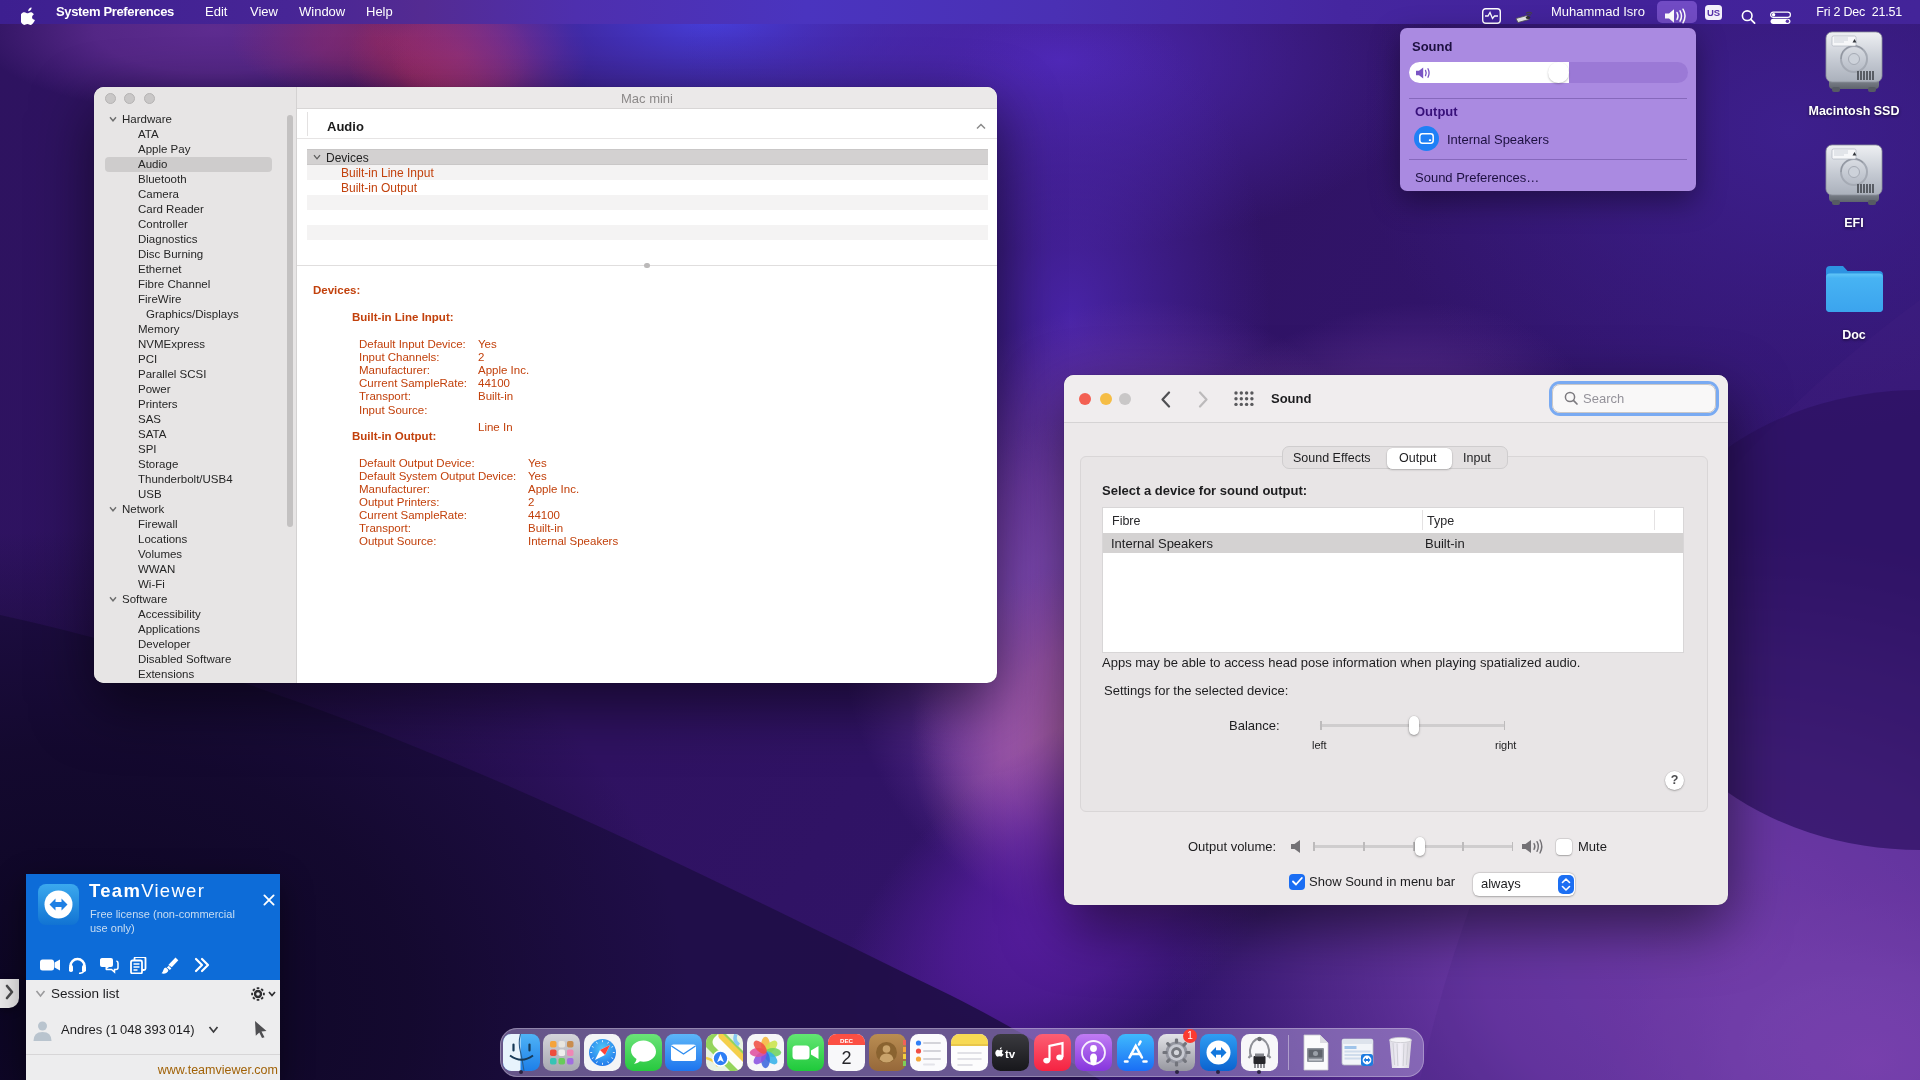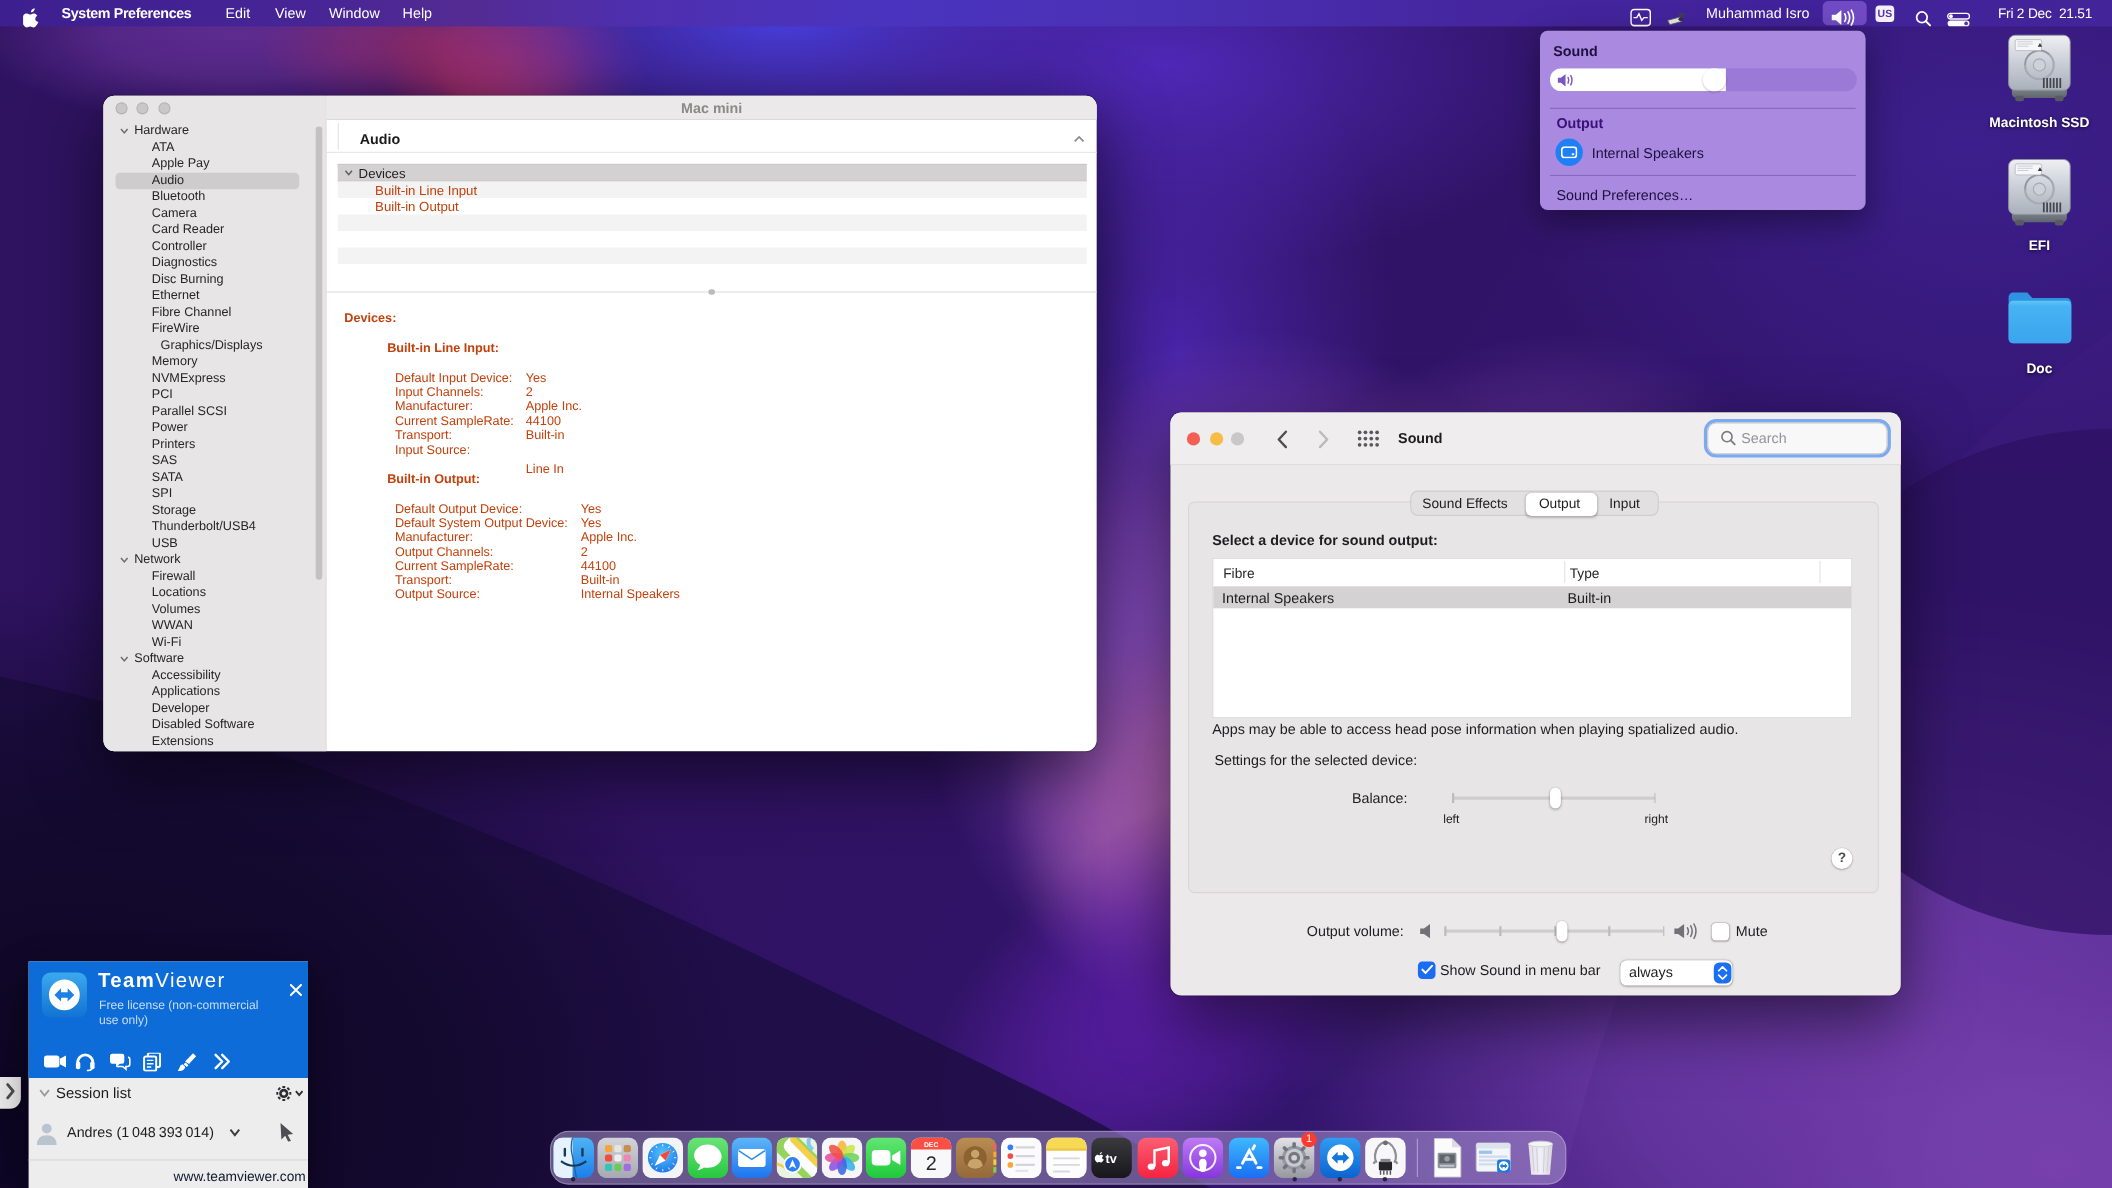--- a/index.html
+++ b/index.html
@@ -11,21 +11,21 @@
   background:linear-gradient(90deg,#3d1f90 0%,#472596 15%,#542b92 22%,#4e2fae 30%,#4a34bf 42%,#4a30b4 55%,#45269f 70%,#42229a 85%,#432499 100%);
   color:#fff; font-size:13px; z-index:50; }
 #menubar .item { position:absolute; top:0; height:24px; line-height:24px; white-space:nowrap; }
 
 .win { position:absolute; border-radius:10px; box-shadow:0 22px 60px rgba(0,0,0,.55),0 0 1px rgba(0,0,0,.4); }
 .tl { position:absolute; width:12px; height:12px; border-radius:50%; }
 
 #macmini { left:94px; top:87px; width:903px; height:596px; background:#fff; z-index:10; }
 #mm-side { position:absolute; left:0; top:0; width:203px; height:596px; background:#e7e5e5; border-right:1px solid #d4d2d2; border-radius:10px 0 0 10px; }
 #mm-side .row { position:absolute; height:15px; line-height:15px; font-size:11.5px; color:#262626; white-space:nowrap; }
-#mm-title { position:absolute; left:203px; top:0; width:700px; height:22px; background:#ebe9e9; border-bottom:1px solid #d8d6d6; border-radius:0 10px 0 0; color:#8c8989; font-weight:bold; font-size:13px; text-align:center; line-height:23px; }
+#mm-title { position:absolute; left:203px; top:0; width:700px; height:22px; background:#ebe9e9; border-bottom:1px solid #d8d6d6; border-radius:0 10px 0 0; color:#8c8989; font-weight:normal; font-size:13px; text-align:center; line-height:23px; }
 .mmtxt { position:absolute; font-size:11.5px; color:#c2410c; white-space:nowrap; height:13px; line-height:13px; }
 #mm-bottom { position:absolute; left:203px; top:569px; width:700px; height:27px; background:#ebe9e9; border-top:1px solid #d8d6d6; border-radius:0 0 10px 0; }
 .crumb { position:absolute; top:0; height:27px; line-height:27px; font-size:12px; color:#363636; white-space:nowrap; }
 
 #soundwin { left:1064px; top:375px; width:664px; height:530px; background:#ece9ea; z-index:20; }
 #sw-title { position:absolute; left:0; top:0; width:664px; height:48px; background:#f0edee; border-bottom:1px solid #d5d3d4; border-radius:10px 10px 0 0; }
 .swtxt { position:absolute; font-size:13px; color:#1d1d1f; white-space:nowrap; height:16px; line-height:16px; }
 .sl-track { position:absolute; height:3px; background:#cfcdce; border-radius:1.5px; }
 .sl-tick { position:absolute; width:1.5px; height:9px; background:#bdbbbc; top:-3px; }
 .sl-knob { position:absolute; width:10px; height:19px; border-radius:5px; background:#fff; box-shadow:0 1px 2.5px rgba(0,0,0,.35),0 0 0 0.5px rgba(0,0,0,.08); top:-8px; }
@@ -307,21 +307,21 @@
       <div class="mmtxt" style="left:384px;top:303.3px">Built-in</div>
     <div class="mmtxt" style="left:265px;top:316.5px">Input Source:</div>
       <div class="mmtxt" style="left:384px;top:334px">Line In</div>
 
     <div class="mmtxt" style="left:265px;top:369.5px">Default Output Device:</div>
       <div class="mmtxt" style="left:434px;top:369.5px">Yes</div>
     <div class="mmtxt" style="left:265px;top:382.5px">Default System Output Device:</div>
       <div class="mmtxt" style="left:434px;top:382.5px">Yes</div>
     <div class="mmtxt" style="left:265px;top:395.5px">Manufacturer:</div>
       <div class="mmtxt" style="left:434px;top:395.5px">Apple Inc.</div>
-    <div class="mmtxt" style="left:265px;top:408.5px">Output Channels:</div>
+    <div class="mmtxt" style="left:265px;top:408.5px">Output Printers:</div>
       <div class="mmtxt" style="left:434px;top:408.5px">2</div>
     <div class="mmtxt" style="left:265px;top:421.5px">Current SampleRate:</div>
       <div class="mmtxt" style="left:434px;top:421.5px">44100</div>
     <div class="mmtxt" style="left:265px;top:434.5px">Transport:</div>
       <div class="mmtxt" style="left:434px;top:434.5px">Built-in</div>
     <div class="mmtxt" style="left:265px;top:447.5px">Output Source:</div>
       <div class="mmtxt" style="left:434px;top:447.5px">Internal Speakers</div>
   <div class="mmtxt" style="left:258px;top:342.5px;font-weight:bold">Built-in Output:</div>
 </div>
 <div id="soundwin" class="win">
@@ -505,21 +505,21 @@
         <path d="M0.5 21 q0-9 9-9 q9 0 9 9 Z"></path>
       </svg>
   <div style="position:absolute;left:35px;top:148px;font-size:13px;color:#1d1d1f">Andres (1 048 393 014)</div>
   <svg style="position:absolute;left:182px;top:151px" width="11" height="9" viewBox="0 0 11 9">
         <path d="M1.5 2 L5.5 7 L9.5 2" fill="none" stroke="#3a3a3c" stroke-width="1.7"></path>
       </svg>
   <svg style="position:absolute;left:228px;top:147px" width="15" height="17" viewBox="0 0 15 17">
         <path fill="#4f4f52" d="M1 0 L12.5 10 L7.5 10.6 L10.5 16.2 L8 17 L5.3 11.5 L1.8 14.8 Z"></path>
       </svg>
   <div style="position:absolute;left:0;top:179.5px;width:254px;height:1px;background:#d7d6d7"></div>
-  <div style="position:absolute;right:2px;top:189px;font-size:12.5px;color:#0f172a">www.teamviewer.com</div>
+  <div style="position:absolute;right:2px;top:189px;font-size:12.5px;color:#a16207">www.teamviewer.com</div>
 </div>
 <div id="dock" style="position:absolute;left:500px;top:1028px;width:924px;height:49px;border-radius:17px;background:rgba(178,160,215,.50);box-shadow:inset 0 0 0 1px rgba(255,255,255,.28);z-index:40"></div>
 <svg style="position:absolute;left:502.5px;top:1033.5px;z-index:41" width="37" height="37" viewBox="0 0 37 37">
       <defs>
         <linearGradient id="dkfin" x1="0" y1="0" x2="0" y2="1">
           <stop offset="0" stop-color="#4fb3f6"></stop>
           <stop offset="1" stop-color="#1d7fe8"></stop>
         </linearGradient>
         <clipPath id="dkfc">
           <rect x="0" y="0" width="37" height="37" rx="8.5"></rect>

